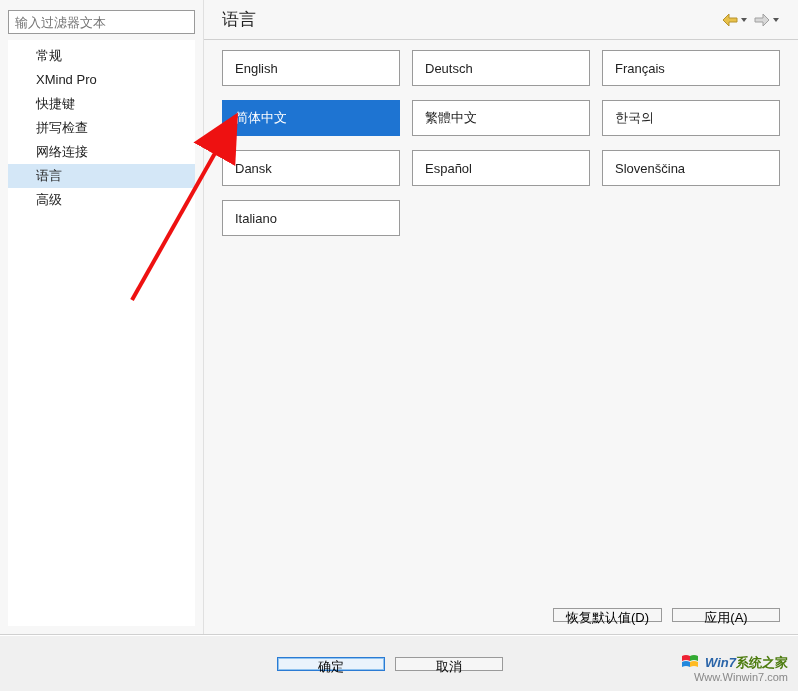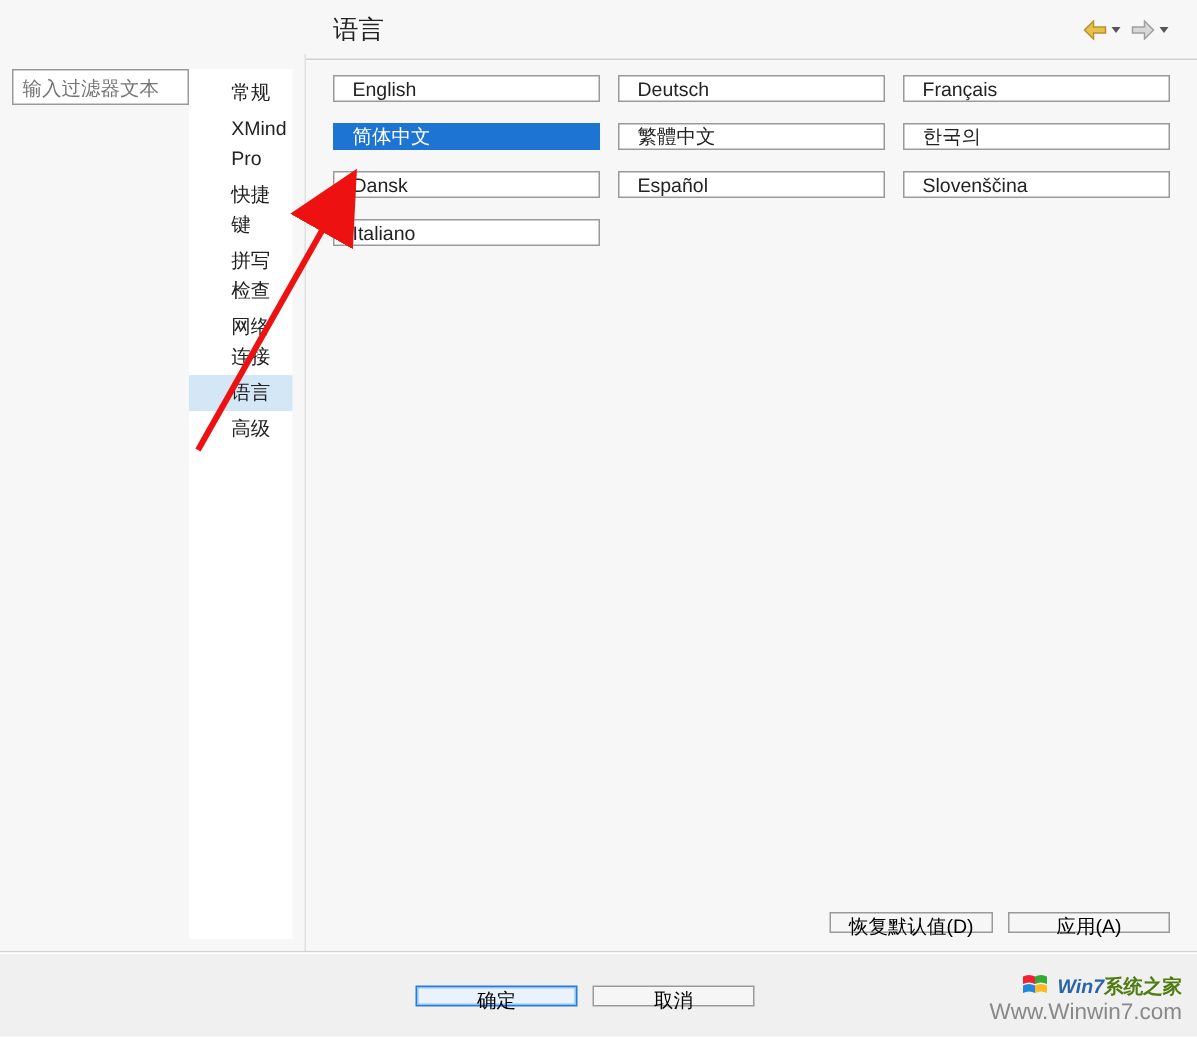--- a/index.html
+++ b/index.html
@@ -28,22 +28,21 @@
     border-bottom: 1px solid #d0d0d0;
     background: #f7f7f7;
     min-height: 0;
   }
   .sidebar {
     width: 215px;
     padding: 10px 8px 8px 8px;
     border-right: 1px solid #e0e0e0;
     background: #f7f7f7;
     display: flex;
-    flex-direction: row;
-    margin-top: 36px;
+    flex-direction: column;
   }
   .filter-input {
     width: 100%;
     height: 24px;
     border: 1px solid #9a9a9a;
     padding: 2px 6px;
     font-size: 13px;
     font-family: inherit;
     background: #ffffff;
     color: #888;
@@ -109,21 +108,21 @@
 
   .lang-grid {
     padding: 0 18px;
     display: grid;
     grid-template-columns: repeat(3, 178px);
     column-gap: 12px;
     row-gap: 14px;
     align-content: start;
   }
   .lang-cell {
-    height: 18px;
+    height: 36px;
     border: 1px solid #9a9a9a;
     background: #ffffff;
     display: flex;
     align-items: center;
     padding: 0 12px;
     cursor: pointer;
     color: #222;
   }
   .lang-cell.selected {
     background: #1e74d2;
@@ -194,21 +193,21 @@
     color: #2a64a8;
     font-style: italic;
     font-weight: bold;
   }
   .watermark .cn {
     color: #4d7c0f;
     font-weight: 700;
   }
   .watermark .line2 {
     color: #888;
-    font-size: 15px;
+    font-size: 11px;
   }
   .watermark .logo {
     display: inline-block;
     width: 18px; height: 18px;
     vertical-align: -4px;
     margin-right: 2px;
   }
 </style>
 </head>
 <body>

